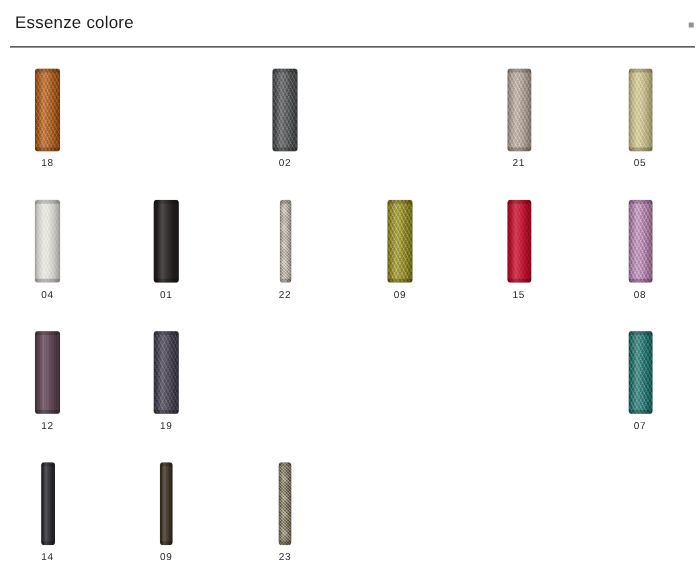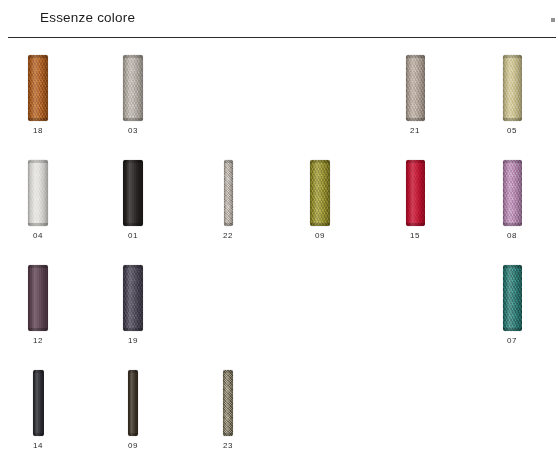--- a/index.html
+++ b/index.html
@@ -27,21 +27,20 @@
   }
   .header-title {
     position: absolute;
     left: 12px;
     top: 10px;
     font-size: 13.5px;
     letter-spacing: 0.2px;
     color: #1c1c1c;
     font-weight: 400;
     white-space: nowrap;
-    margin-left: 28px;
   }
   .header-action {
     position: absolute;
     right: 0px;
     top: 15px;
     width: 10px;
     height: 10px;
     opacity: 0.55;
   }
   .header-action svg { display: block; }
@@ -179,30 +178,30 @@
         <div class="swatch-visual-wrap">
           <div class="swatch-visual" style="width: 20px; background: rgb(178, 99, 36);">
             <div class="weave"></div>
             <div class="cyl"></div>
             <div class="cap"></div>
             <div class="cap bottom"></div>
           </div>
         </div>
         <div class="swatch-label">18</div>
       </div>
-      <div class="swatch-cell" style="left: 133px;">
-        <div class="swatch-visual-wrap">
-          <div class="swatch-visual" style="width: 20px; background: rgb(185, 178, 170);">
-            <div class="weave"></div>
-            <div class="cyl"></div>
-            <div class="cap"></div>
-            <div class="cap bottom"></div>
-          </div>
-        </div>
-        <div class="swatch-label">03</div>
+      <div class="swatch-cell" style="left: 228px;">
+        <div class="swatch-visual-wrap">
+          <div class="swatch-visual" style="width: 20px; background: rgb(89, 91, 92);">
+            <div class="weave"></div>
+            <div class="cyl"></div>
+            <div class="cap"></div>
+            <div class="cap bottom"></div>
+          </div>
+        </div>
+        <div class="swatch-label">02</div>
       </div>
       <div class="swatch-cell" style="left: 415px;">
         <div class="swatch-visual-wrap">
           <div class="swatch-visual" style="width: 19px; background: rgb(181, 168, 157);">
             <div class="weave"></div>
             <div class="cyl"></div>
             <div class="cap"></div>
             <div class="cap bottom"></div>
           </div>
         </div>

